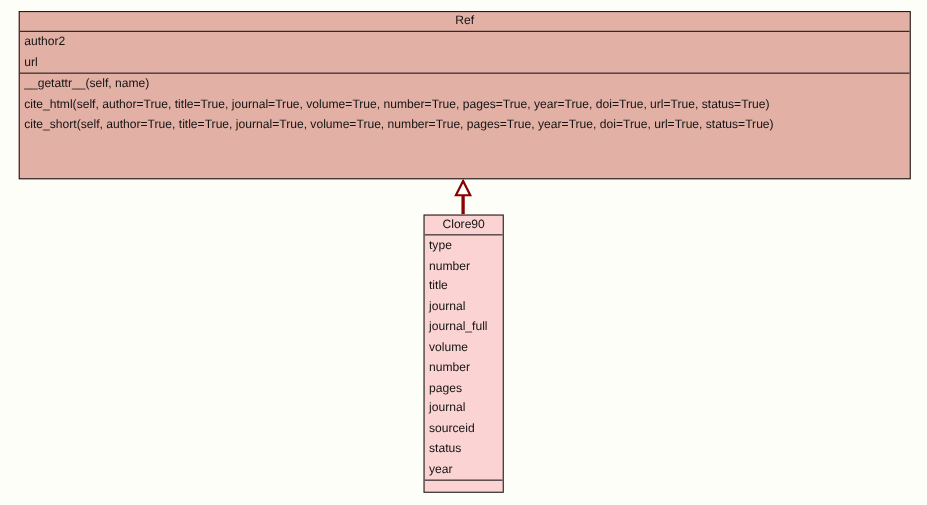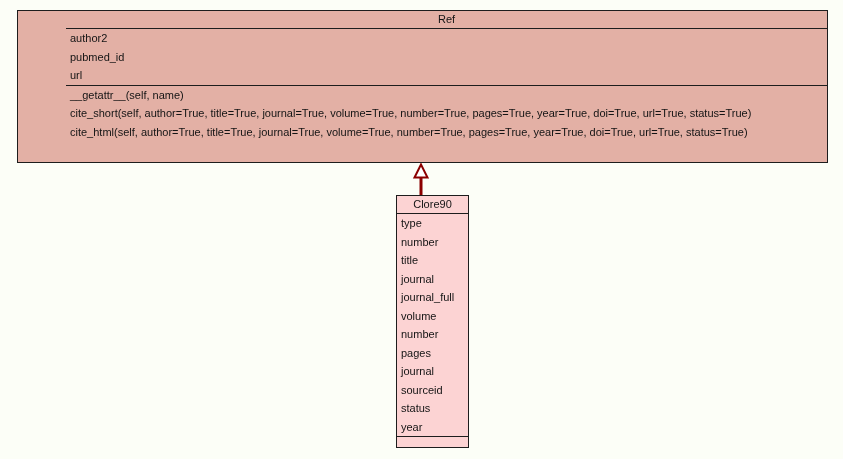--- a/index.html
+++ b/index.html
@@ -51,51 +51,49 @@
     padding-left: 4px;
     font-size: 11px;
     white-space: nowrap;
   }
   .box-ref {
     left: 17px;
     top: 10px;
     width: 811px;
     height: 153px;
     background: #e3b0a5;
-    padding-left: 48px;
   }
   .box-clore90 {
-    left: 396px;
+    left: 385px;
     top: 195px;
     width: 73px;
     height: 253px;
     background: #fcd3d3;
   }
   .arrow-svg {
     position: absolute;
     left: 410px;
     top: 163px;
   }
 </style>
 </head>
 <body>
 
 <div class="canvas">
 
   <div class="class-box box-ref">
     <div class="title">Ref</div>
     <div class="compartment attrs">
       <div class="row">author2</div>
-      <div class="row">pubmed_id</div>
       <div class="row">url</div>
     </div>
     <div class="compartment methods">
       <div class="row">__getattr__(self, name)</div>
+      <div class="row">cite_html(self, author=True, title=True, journal=True, volume=True, number=True, pages=True, year=True, doi=True, url=True, status=True)</div>
       <div class="row">cite_short(self, author=True, title=True, journal=True, volume=True, number=True, pages=True, year=True, doi=True, url=True, status=True)</div>
-      <div class="row">cite_html(self, author=True, title=True, journal=True, volume=True, number=True, pages=True, year=True, doi=True, url=True, status=True)</div>
     </div>
   </div>
 
   <svg class="arrow-svg" width="22" height="32" viewBox="0 0 22 32">
     <line x1="11" y1="13" x2="11" y2="32" stroke-width="3" stroke="#8b0000"></line>
     <polygon points="11,1.5 4.5,14.5 17.5,14.5" fill="#ffffff" stroke-width="2" stroke="#8b0000"></polygon>
   </svg>
 
   <div class="class-box box-clore90">
     <div class="title">Clore90</div>

